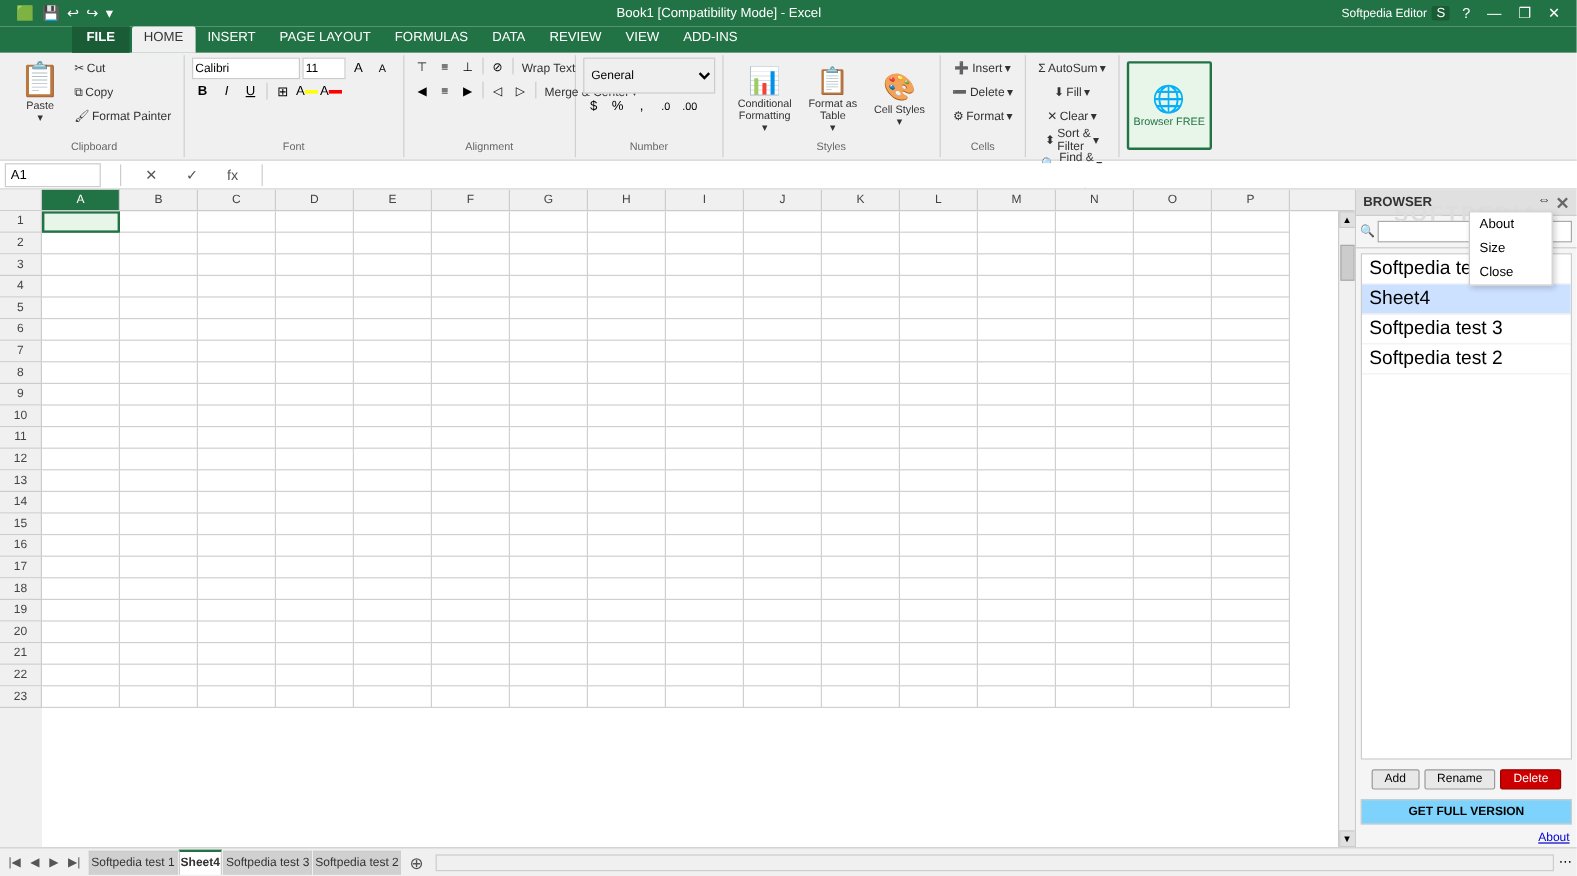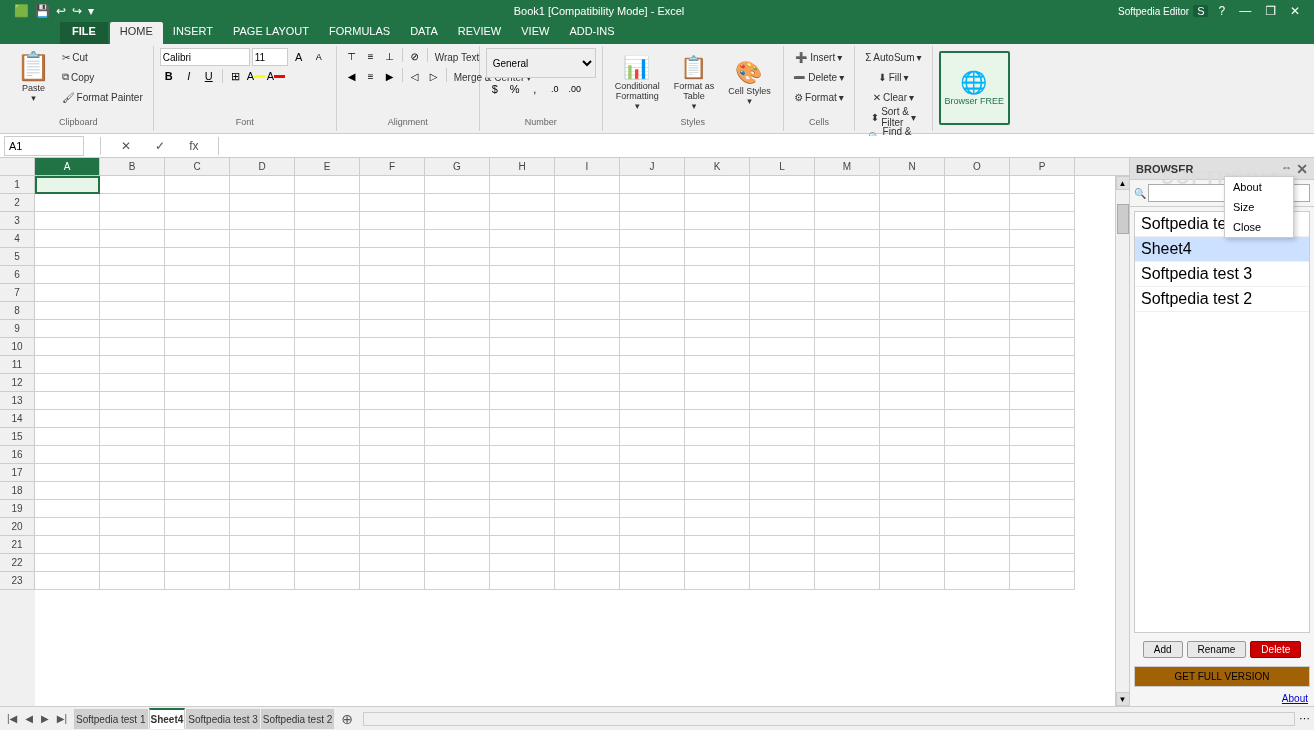--- a/index.html
+++ b/index.html
@@ -324,25 +324,25 @@
       padding: 2px 10px;
       font-size: 10px;
       border: 1px solid #999;
       background: #e8e8e8;
       cursor: pointer;
       border-radius: 2px;
     }
     .browser-btn.delete { background: #cc0000; color: white; border-color: #990000; }
     .browser-full-version {
       margin: 4px;
-      background: #a16207;
+      background: #7dd3fc;
       text-align: center;
       padding: 4px;
       font-size: 10px;
-      font-weight: normal;
+      font-weight: bold;
       cursor: pointer;
       border: 1px solid #ccc;
     }
     .browser-about {
       text-align: right;
       padding: 2px 6px;
       font-size: 10px;
       color: #0000cc;
       cursor: pointer;
       text-decoration: underline;

